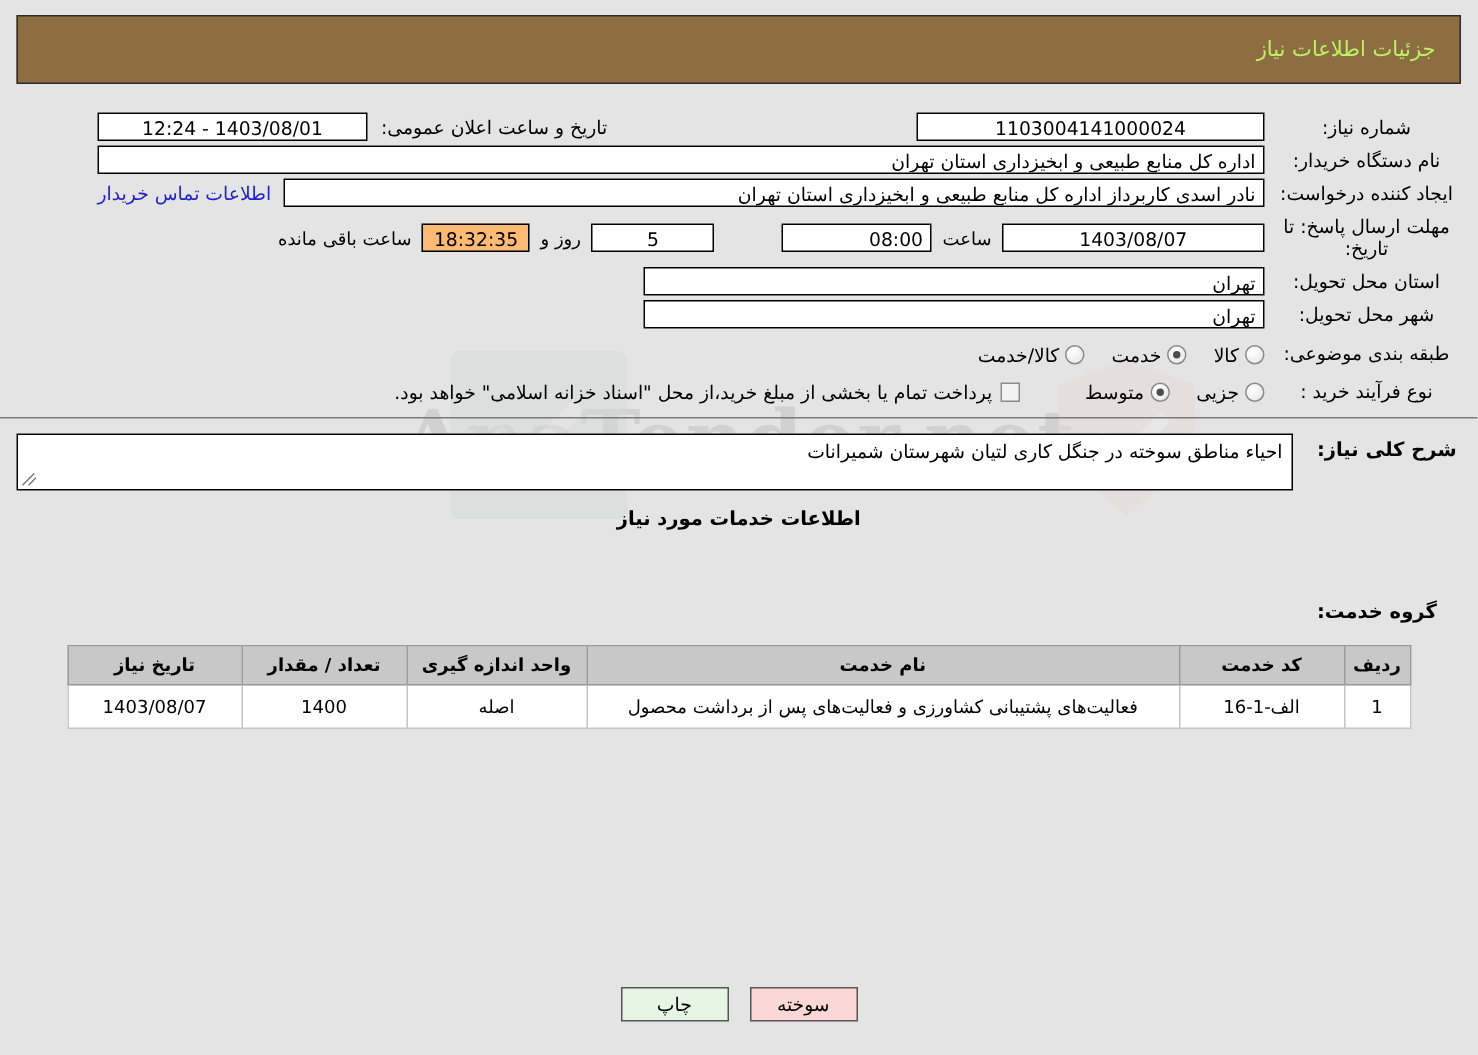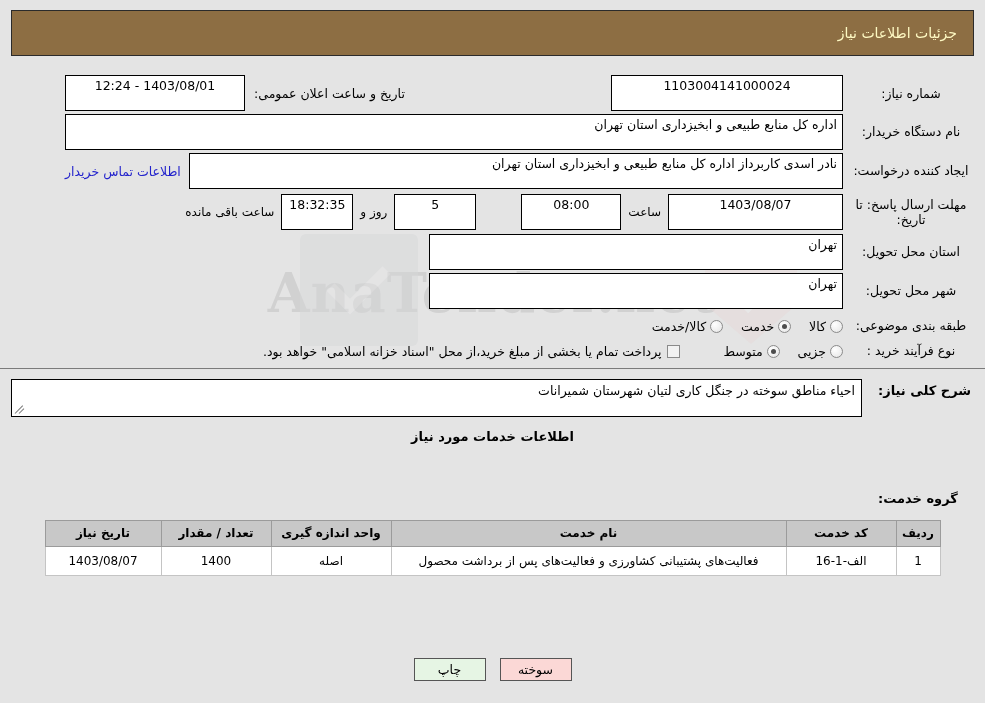--- a/index.html
+++ b/index.html
@@ -88,21 +88,21 @@
     height: 46px;
     background: #8d6e43;
     border: 1px solid #2b2b2b;
     box-sizing: border-box;
     display: flex;
     align-items: center;
     justify-content: flex-start;
     z-index: 2;
   }
   .title-bar .title-text {
-    color: #fef9c3;
+    color: #bef264;
     font-size: 14px;
     font-weight: normal;
     padding-right: 16px;
   }
 
   
   .panel {
     position: absolute;
     left: 0;
     top: 64px;
@@ -118,31 +118,31 @@
     padding: 2px 4px 2px 8px;
     font-size: 12.5px;
     vertical-align: middle;
     line-height: 15px;
   }
   .lbl-wrap { white-space: normal; width: 96px; }
 
   .fld {
     border: 1px solid #000;
     background: #fff;
-    height: 36px;
+    height: 19px;
     line-height: 19px;
     padding: 0 5px;
     box-sizing: border-box;
     font-size: 12.5px;
     overflow: hidden;
     text-overflow: ellipsis;
     white-space: nowrap;
   }
   .fld.center { text-align: center; }
-  .fld.cream { background: #ffffff; }
+  .fld.cream { background: #fdba74; }
 
   .link {
     color: #2222cc;
     text-decoration: none;
     font-size: 12.5px;
     white-space: nowrap;
     cursor: pointer;
   }
 
   
@@ -318,21 +318,21 @@
         </td>
         <td></td>
       </tr>
 
       <tr>
         <td class="lbl lbl-wrap" style="padding-top:4px;margin-top:13px;">مهلت ارسال پاسخ: تا تاریخ:</td>
         <td colspan="4" style="padding-top:4px;">
           <div style="display:flex;align-items:center;gap:7px;">
             <div class="fld center" style="width:175px;">1403/08/07</div>
             <span>ساعت</span>
-            <div class="fld center" style="width:100px;">08:00</div>
+            <div class="fld center" style="width:100px;text-align:right;">08:00</div>
             <div class="fld center" style="width:82px;margin-right:38px;">5</div>
             <span>روز و</span>
             <div class="fld center cream" style="width:72px;">18:32:35</div>
             <span>ساعت باقی مانده</span>
           </div>
         </td>
         <td></td>
       </tr>
 
       <tr>

